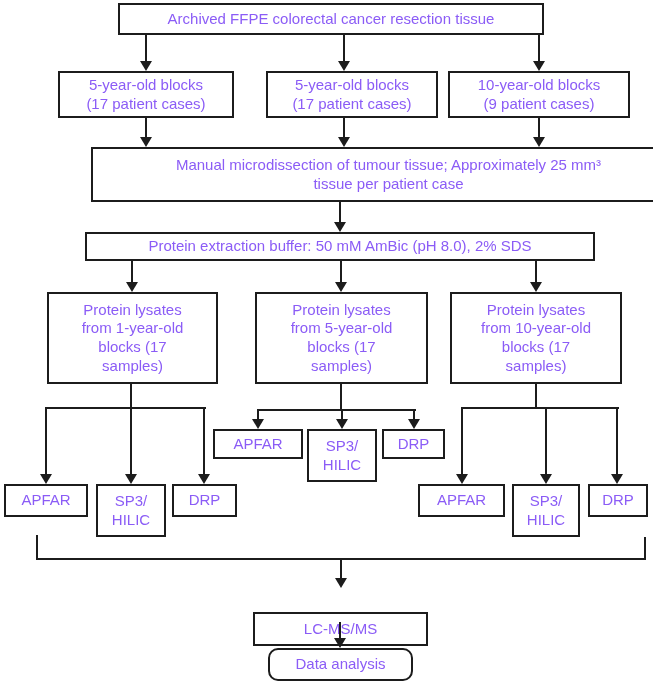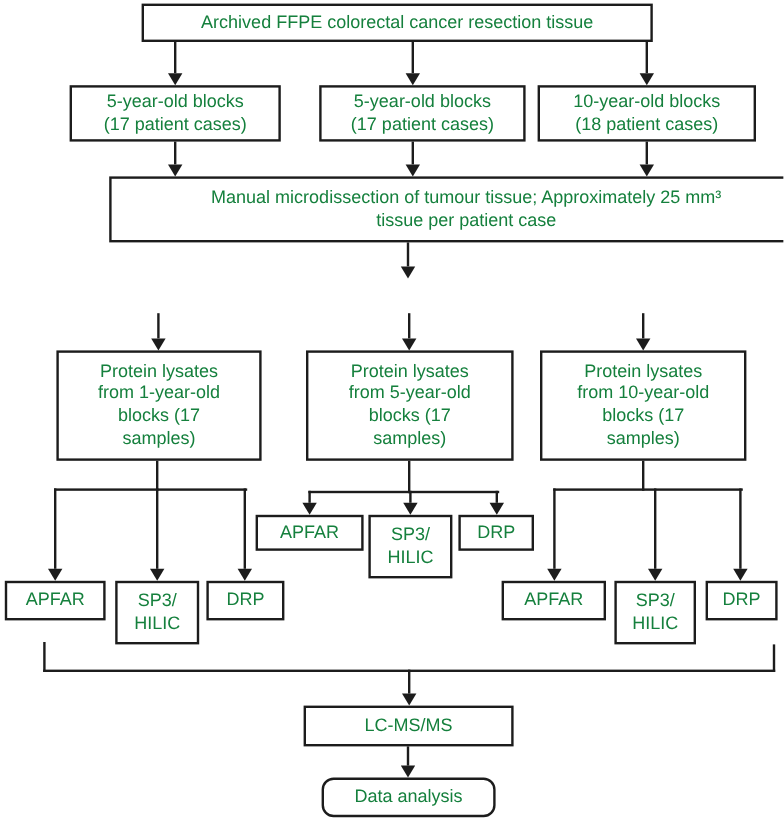--- a/index.html
+++ b/index.html
@@ -1,18 +1,18 @@
 <!DOCTYPE html>
 <html><head>
 <meta charset="utf-8">
 <style>
   html,body{margin:0;padding:0;background:#ffffff;}
   #stage{
     position:relative;width:653px;height:686px;background:#ffffff;overflow:hidden;
-    font-family:"Liberation Sans","DejaVu Sans",sans-serif;color:#15803d;
+    font-family:"Liberation Sans","DejaVu Sans",sans-serif;color:#8b5cf6;
   }
   .node{
     position:absolute;box-sizing:border-box;border:2px solid #1c1c1c;background:#ffffff;
     display:flex;align-items:center;justify-content:center;text-align:center;
     white-space:pre-line;font-size:15px;line-height:1.24;padding:1px 3px;
   }
   .vl{position:absolute;width:2px;background:#1c1c1c;}
   .hl{position:absolute;height:2px;background:#1c1c1c;}
   .ah{position:absolute;width:0;height:0;border-left:6px solid transparent;
       border-right:6px solid transparent;border-top:10px solid #1c1c1c;}
@@ -22,25 +22,26 @@
 
 <div id="stage">
 
   <div class="node" style="left:118px;top:3px;width:426px;height:32px;">Archived FFPE colorectal cancer resection tissue</div>
 
   <div class="node" style="left:58px;top:71px;width:176px;height:47px;">5-year-old blocks
 (17 patient cases)</div>
   <div class="node" style="left:266px;top:71px;width:172px;height:47px;">5-year-old blocks
 (17 patient cases)</div>
   <div class="node" style="left:448px;top:71px;width:182px;height:47px;">10-year-old blocks
-(18 patient cases)</div>
+(9 patient cases)</div>
 
   <div class="node" style="left:43px;top:147px;width:595px;height:55px;margin-left:48px;">Manual microdissection of tumour tissue; Approximately 25 mm³
 tissue per patient case</div>
 
+  <div class="node" style="left:85px;top:232px;width:510px;height:29px;">Protein extraction buffer: 50 mM AmBic (pH 8.0), 2% SDS</div>
 
   <div class="node" style="left:47px;top:292px;width:171px;height:92px;">Protein lysates
 from 1-year-old
 blocks (17
 samples)</div>
   <div class="node" style="left:255px;top:292px;width:173px;height:92px;">Protein lysates
 from 5-year-old
 blocks (17
 samples)</div>
   <div class="node" style="left:450px;top:292px;width:172px;height:92px;">Protein lysates
@@ -56,21 +57,21 @@
   <div class="node" style="left:4px;top:484px;width:84px;height:33px;">APFAR</div>
   <div class="node" style="left:96px;top:484px;width:70px;height:53px;">SP3/
 HILIC</div>
   <div class="node" style="left:172px;top:484px;width:65px;height:33px;">DRP</div>
 
   <div class="node" style="left:418px;top:484px;width:87px;height:33px;">APFAR</div>
   <div class="node" style="left:512px;top:484px;width:68px;height:53px;">SP3/
 HILIC</div>
   <div class="node" style="left:588px;top:484px;width:60px;height:33px;">DRP</div>
 
-  <div class="node" style="left:253px;top:588px;width:175px;height:34px;">LC-MS/MS</div>
+  <div class="node" style="left:253px;top:612px;width:175px;height:34px;">LC-MS/MS</div>
   <div class="node" style="left:268px;top:648px;width:145px;height:33px;border-radius:10px;">Data analysis</div>
 
   <div class="vl" style="left:145px;top:35px;height:26px;"></div>
   <div class="ah" style="left:140px;top:61px;"></div>
   <div class="vl" style="left:343px;top:35px;height:26px;"></div>
   <div class="ah" style="left:338px;top:61px;"></div>
   <div class="vl" style="left:538px;top:35px;height:26px;"></div>
   <div class="ah" style="left:533px;top:61px;"></div>
 
   <div class="vl" style="left:145px;top:118px;height:19px;"></div>

